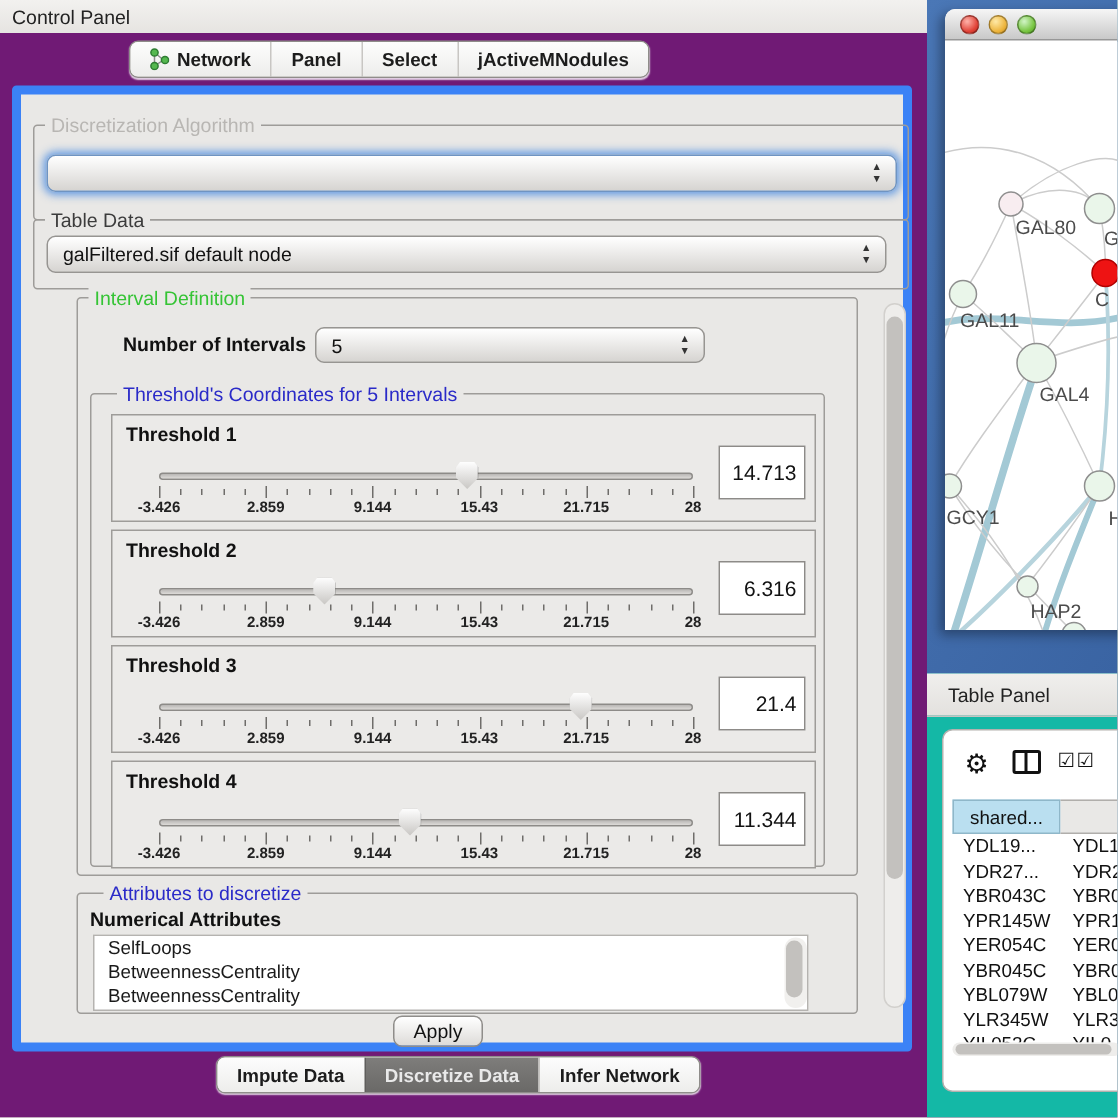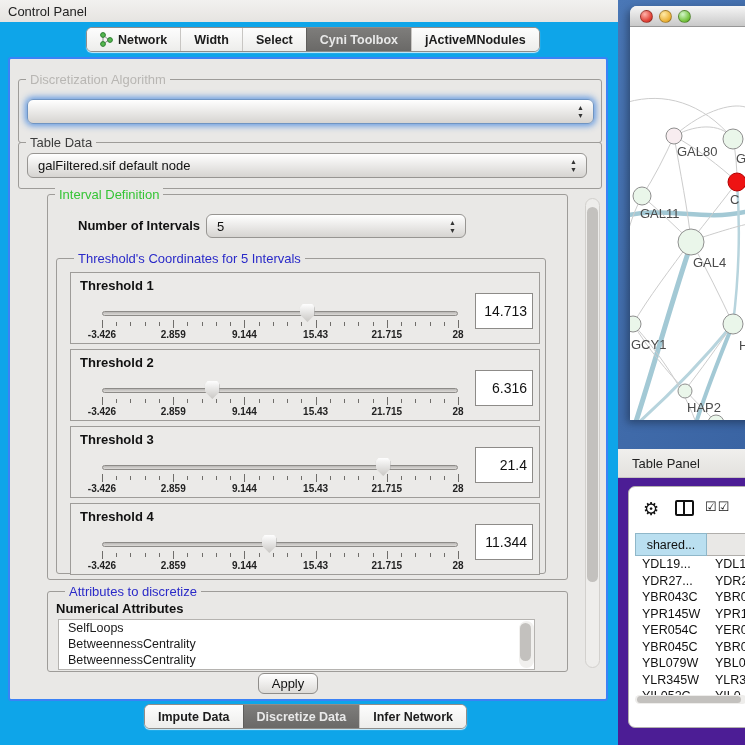--- a/index.html
+++ b/index.html
@@ -2,21 +2,21 @@
 <html><head>
 <meta charset="utf-8">
 <style>
   * { margin:0; padding:0; box-sizing:border-box; }
   html,body { width:745px; height:745px; overflow:hidden;
     font-family:"Liberation Sans", sans-serif; background:#dcdad6; }
   .screen { position:relative; width:745px; height:745px; }
 
   
   .control-panel { position:absolute; left:0; top:0; width:745px; height:745px;
-    background:#0ea5e9; }
+    background:#701a75; }
   .cp-titlebar { position:absolute; left:0; top:0; width:100%; height:22px;
     background:linear-gradient(#f2f1ef,#e6e4e1); }
   .cp-title { position:absolute; left:8px; top:4px; font-size:13px; color:#222; }
   .float-box { position:absolute; right:50px; top:6px; width:10px; height:10px;
     border:1.5px solid #333; border-radius:2px; }
   .close-x { position:absolute; right:28px; top:3px; font-size:13px; font-weight:bold; color:#222; }
 
   
   .seg-group { position:absolute; display:flex; border:1px solid #8f8d8a;
     border-radius:6px; overflow:hidden; background:#f5f4f2; height:25px;
@@ -24,21 +24,21 @@
   .seg { display:flex; align-items:center; gap:5px; padding:0 13px; font-size:12.5px;
     font-weight:bold; color:#1c1c1c; background:linear-gradient(#fdfdfd,#ededeb);
     border-left:1px solid #c8c6c3; white-space:nowrap; cursor:default; }
   .seg:first-child { border-left:none; }
   .seg.selected { background:linear-gradient(#7e7d7b,#6a6967); color:#e9e9e9;
     border-left:1px solid #5f5e5c; }
   .cp-tabs { left:86px; top:27px; }
   .cp-bottom-tabs { left:144px; top:704px; }
 
   .cp-body { position:absolute; left:8px; top:57px; width:600px; height:644px;
-    background:#e9e8e6; border:2px solid #3b82f6; border-radius:3px; }
+    background:#e9e8e6; border:6px solid #3b82f6; border-radius:3px; }
 
   .groupbox { position:absolute; border:1px solid #9e9c99; border-radius:3px; }
   .group-title { position:absolute; top:-8px; left:7px; background:#e9e8e6;
     padding:0 4px; font-size:13px; white-space:nowrap; }
   .t-green { color:#35c435; }
   .t-blue  { color:#2a2ac8;margin-left:10px; }
   .t-gray  { color:#b8b6b3; }
   .t-dark  { color:#3c3c3c; }
 
   
@@ -86,21 +86,21 @@
   .vscroll-thumb { position:absolute; left:1px; width:11px; background:#c3c1be; border-radius:6px; }
   .listbox { position:absolute; background:#ffffff; border:1px solid #b5b3b0; overflow:hidden; }
   .list-item { font-size:12.5px; color:#1a1a1a; padding:1px 0 1px 9px; line-height:14px; }
 
   .apply-btn { position:absolute; left:248px; top:614px; width:60px; height:21px;
     border:1px solid #8f8d8a; border-radius:6px; background:linear-gradient(#ffffff,#dddbd8);
     font-size:13px; color:#111; display:flex; align-items:center; justify-content:center; }
 
   
   .right-side { position:absolute; left:618px; top:0; width:127px; height:745px;
-    background:#4c1d95; overflow:hidden; }
+    background:#14b8a6; overflow:hidden; }
   .desktop { position:absolute; left:0; top:0; width:127px; height:449px;
     background:linear-gradient(120deg,#4a77b6,#3a64a3); }
   .mac-window { position:absolute; left:12px; top:6px; width:180px; height:414px;
     border-radius:7px 0 0 0; box-shadow:-3px 3px 8px rgba(0,0,0,.35);
     background:#ffffff; overflow:hidden; }
   .mac-titlebar { position:absolute; left:0; top:0; width:100%; height:21px;
     background:linear-gradient(#f6f6f6,#c9c9c9); border-bottom:1px solid #979797; }
   .light { position:absolute; top:4px; width:13px; height:13px; border-radius:50%;
     border:1px solid rgba(0,0,0,.3); }
   .light.red    { left:10px;  background:radial-gradient(circle at 35% 30%,#ffb3ab,#e04136 65%,#b02a22); }
@@ -158,27 +158,24 @@
             <line x1="3" y1="12" x2="9" y2="8" stroke="#8a8a8a"></line>
             <line x1="3" y1="3" x2="3" y2="12" stroke="#8a8a8a"></line>
             <circle cx="3" cy="3" r="2.4" fill="#55b84f" stroke="#2e7d32"></circle>
             <circle cx="3" cy="12" r="2.4" fill="#55b84f" stroke="#2e7d32"></circle>
             <circle cx="10" cy="8" r="2.4" fill="#55b84f" stroke="#2e7d32"></circle>
           </svg>
         </span>
         <span>Network</span>
       </div>
       <div class="seg">
-          <span>Width</span>
+          <span>Panel</span>
         </div>
       <div class="seg">
           <span>Select</span>
-        </div>
-      <div class="seg selected">
-          <span>Cyni Toolbox</span>
         </div>
       <div class="seg">
           <span>jActiveMNodules</span>
         </div>
     </div>
 
     <div class="cp-body">
 
       <div class="groupbox" style="left:8px; top:20px; width:584px; height:64px;">
         <span class="group-title t-gray">Discretization Algorithm</span>

